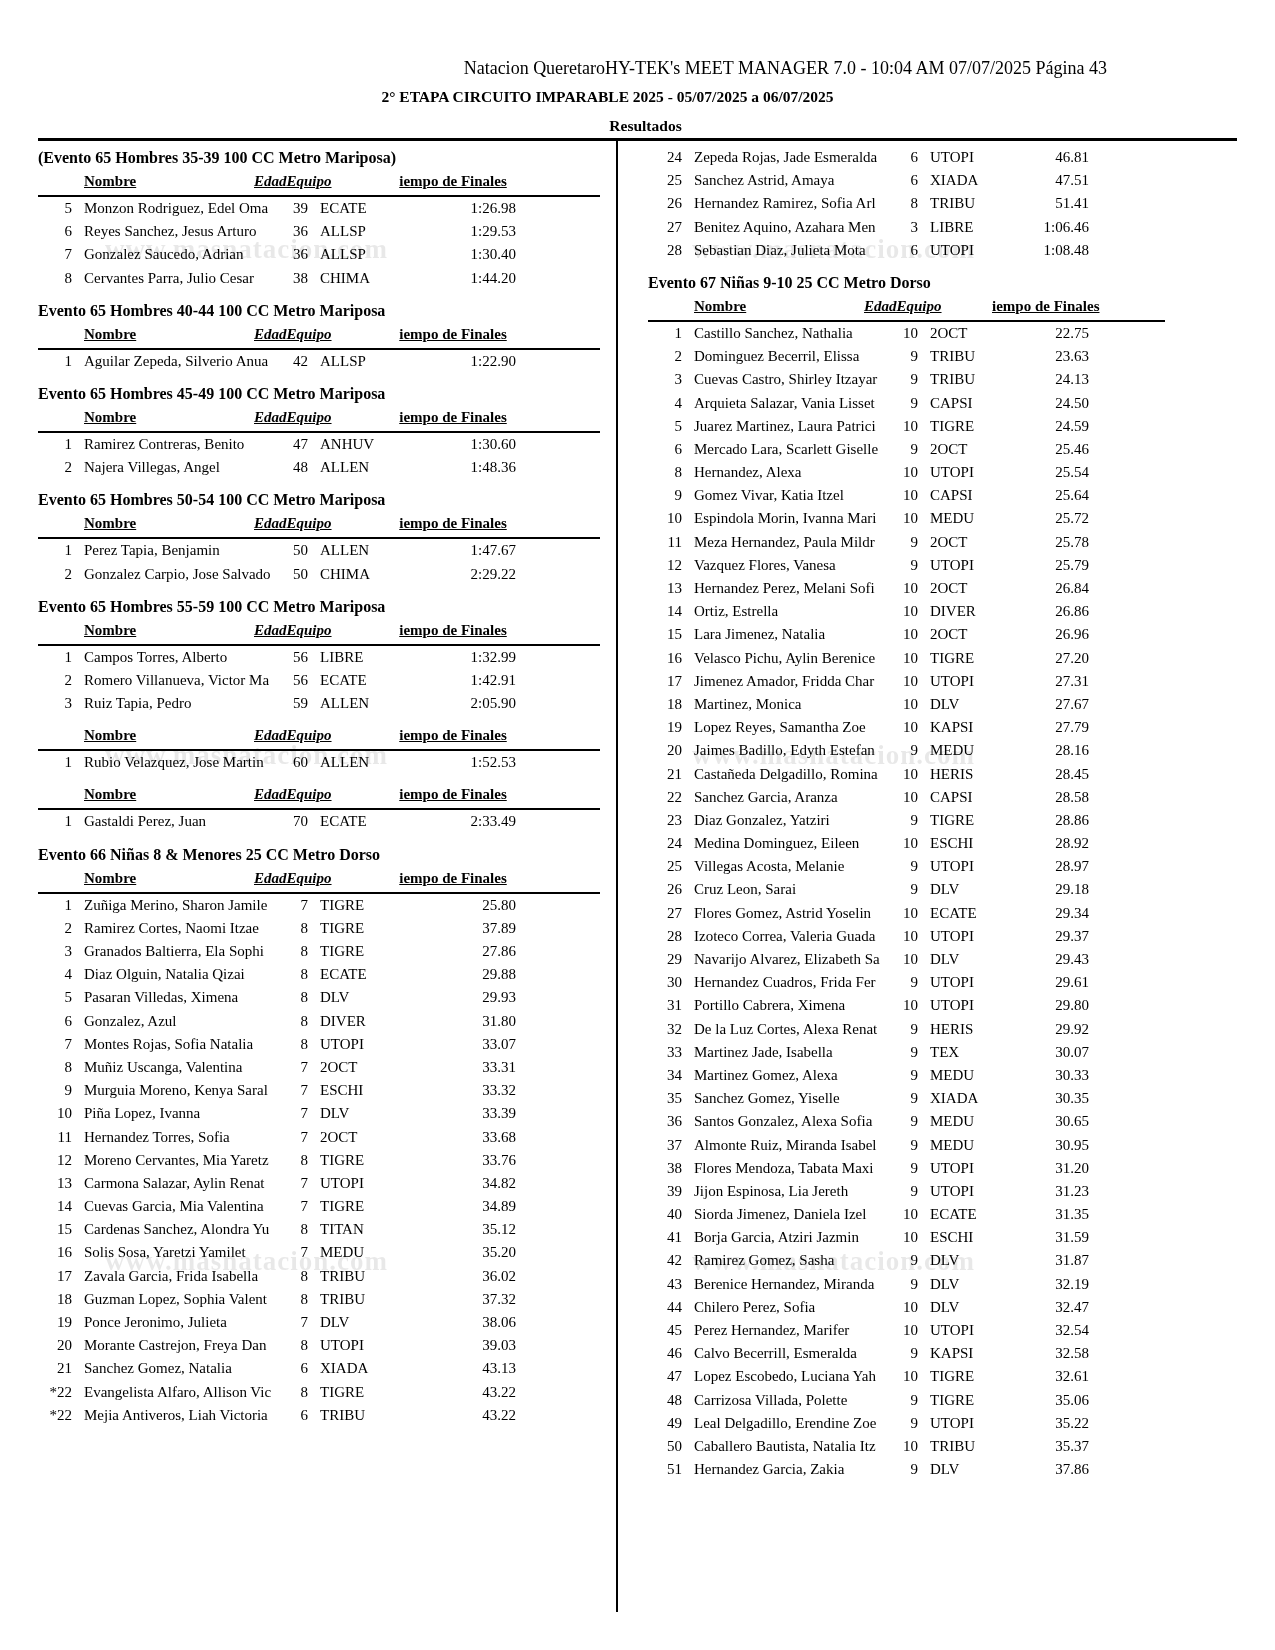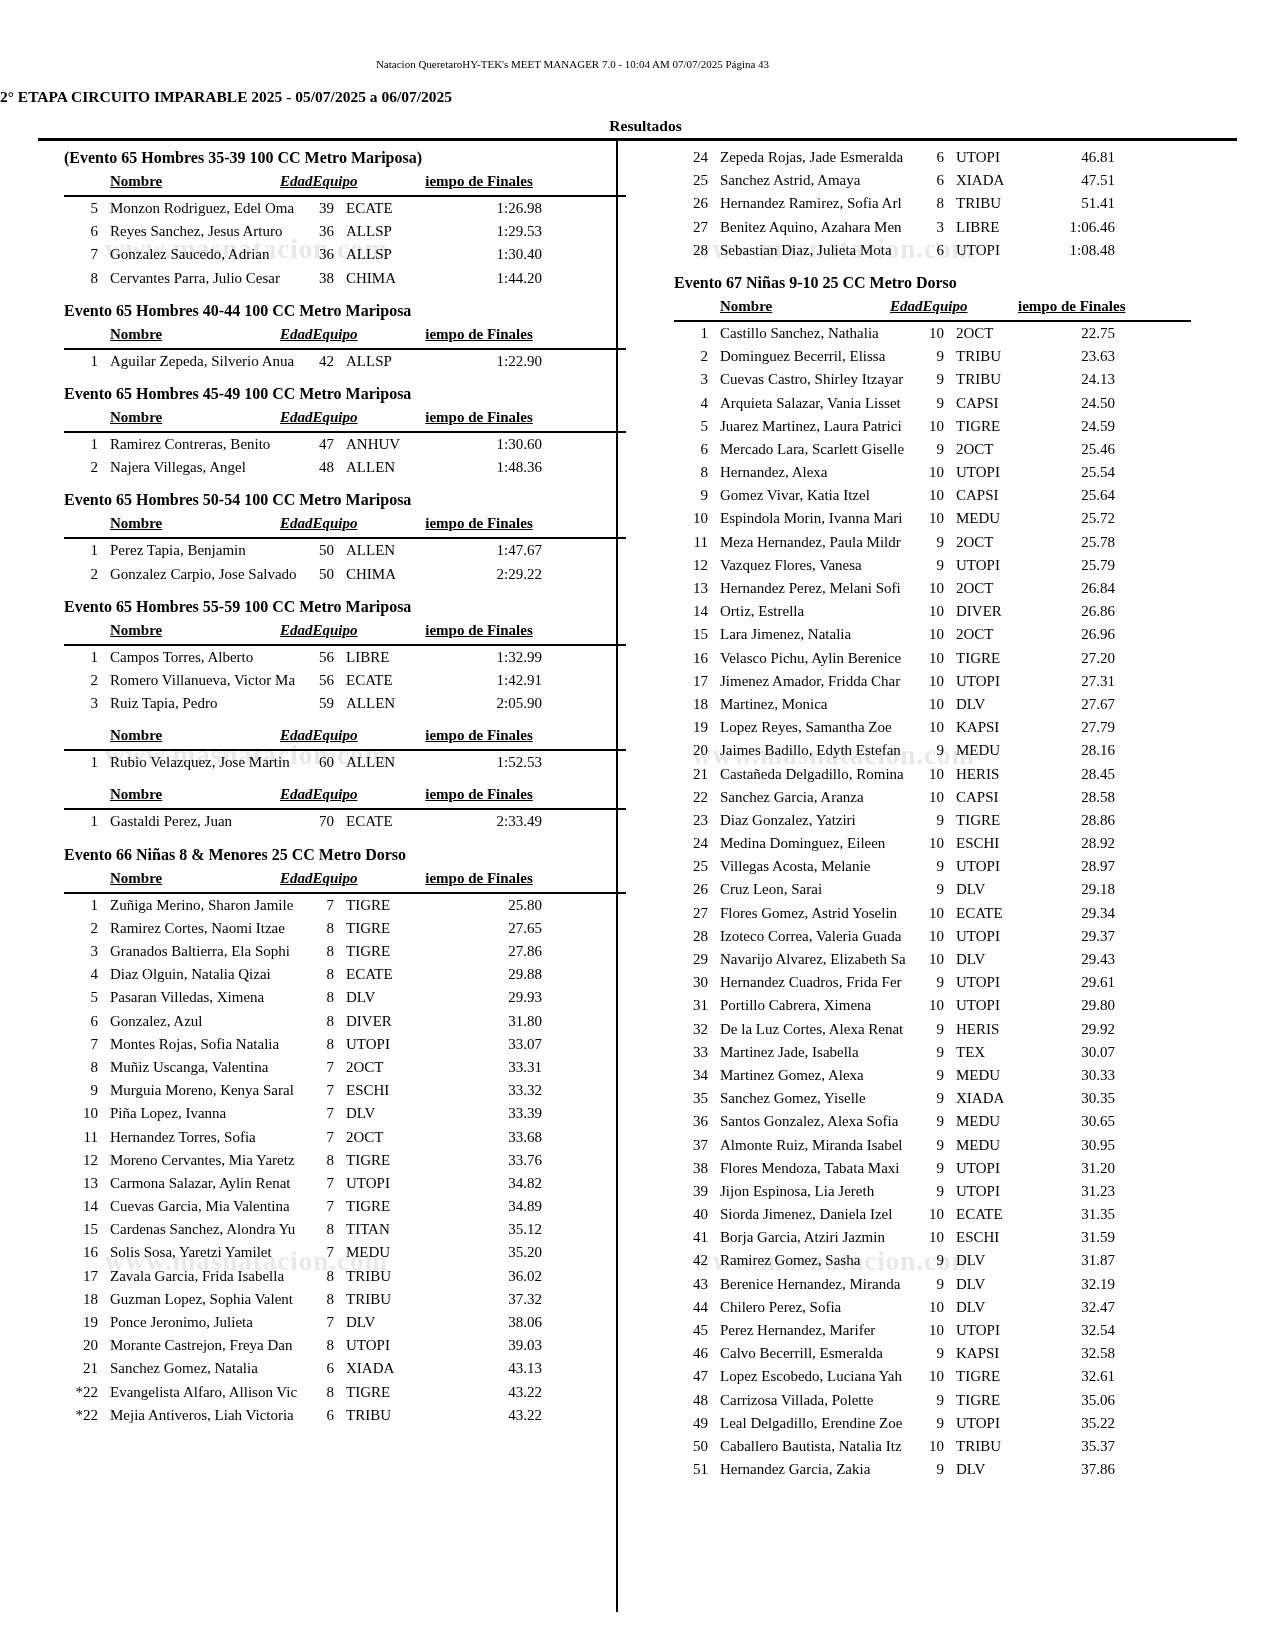--- a/index.html
+++ b/index.html
@@ -5,26 +5,26 @@
   html,body{margin:0;padding:0;background:#e8e8e8;}
   .page{
     position:relative;
     width:1275px;height:1650px;
     background:#ffffff;
     font-family:"Liberation Serif","DejaVu Serif",serif;
     color:#000;
     overflow:hidden;
     margin:0 auto;
   }
-  .topbar{position:absolute;top:58px;left:38px;right:168px;display:flex;justify-content:center;font-size:11px;}
-  .meet-title{position:absolute;top:88px;left:0;width:1215px;text-align:left;font-size:15.5px;font-weight:bold;}
+  .topbar{position:absolute;top:58px;left:38px;right:168px;display:flex;justify-content:flex-end;font-size:18px;}
+  .meet-title{position:absolute;top:88px;left:0;width:1215px;text-align:center;font-size:15.5px;font-weight:bold;}
   .results-label{position:absolute;top:117px;left:0;width:1215px;text-align:center;font-size:15.5px;font-weight:bold;padding-left:38px;}
   .header-rule{position:absolute;top:138px;left:38px;width:1199px;height:0;border-top:3px solid #000;}
   .column-divider{position:absolute;top:141px;left:616px;width:0;height:1471px;border-left:2px solid #000;}
-  .col{position:absolute;top:146px;margin-left:26px;}
+  .col{position:absolute;top:146px;}
   .col-left{left:38px;width:562px;}
   .col-right{left:648px;width:517px;}
   .event{margin-top:9px;}
   .event:first-child{margin-top:0;}
   .event-title{font-size:16px;font-weight:bold;height:24px;line-height:24px;white-space:nowrap;overflow:hidden;}
   .thead{display:flex;height:25px;line-height:22px;font-size:15px;font-weight:bold;border-bottom:2.5px solid #000;}
   .thead .sp{flex:0 0 46px;}
   .th-name{flex:0 0 184px;text-decoration:underline;}
   .th-ageteam{flex:0 0 128px;margin-left:-14px;text-decoration:underline;font-style:italic;}
   .th-fin{flex:1;text-align:center;text-decoration:underline;white-space:nowrap;}
@@ -229,21 +229,21 @@
           <span class="c-name">Zuñiga Merino, Sharon Jamile</span>
           <span class="c-age">7</span>
           <span class="c-team">TIGRE</span>
           <span class="c-time">25.80</span>
         </div>
         <div class="row">
           <span class="c-rank">2</span>
           <span class="c-name">Ramirez Cortes, Naomi Itzae</span>
           <span class="c-age">8</span>
           <span class="c-team">TIGRE</span>
-          <span class="c-time">27.65</span>
+          <span class="c-time">37.89</span>
         </div>
         <div class="row">
           <span class="c-rank">3</span>
           <span class="c-name">Granados Baltierra, Ela Sophi</span>
           <span class="c-age">8</span>
           <span class="c-team">TIGRE</span>
           <span class="c-time">27.86</span>
         </div>
         <div class="row">
           <span class="c-rank">4</span>

